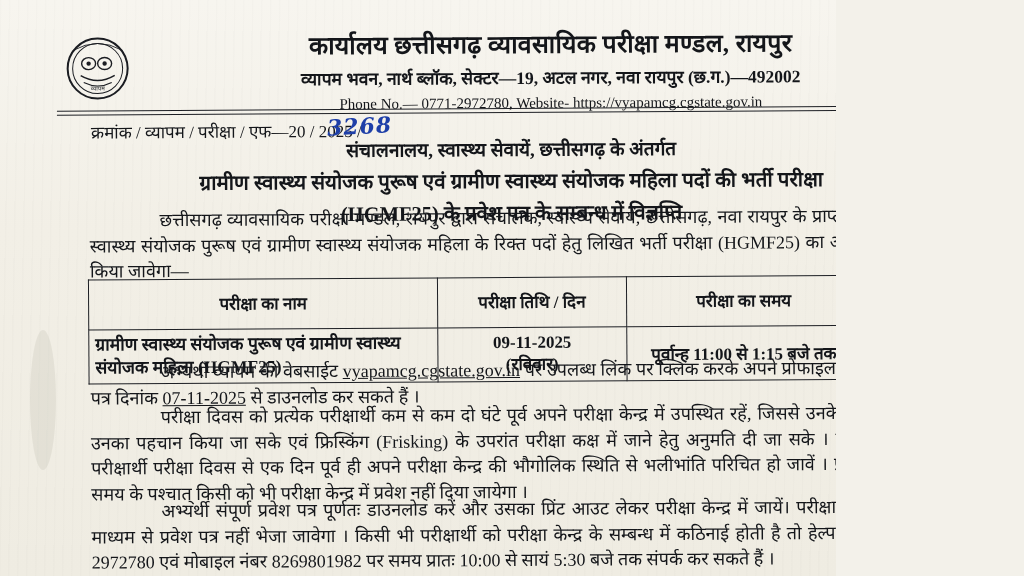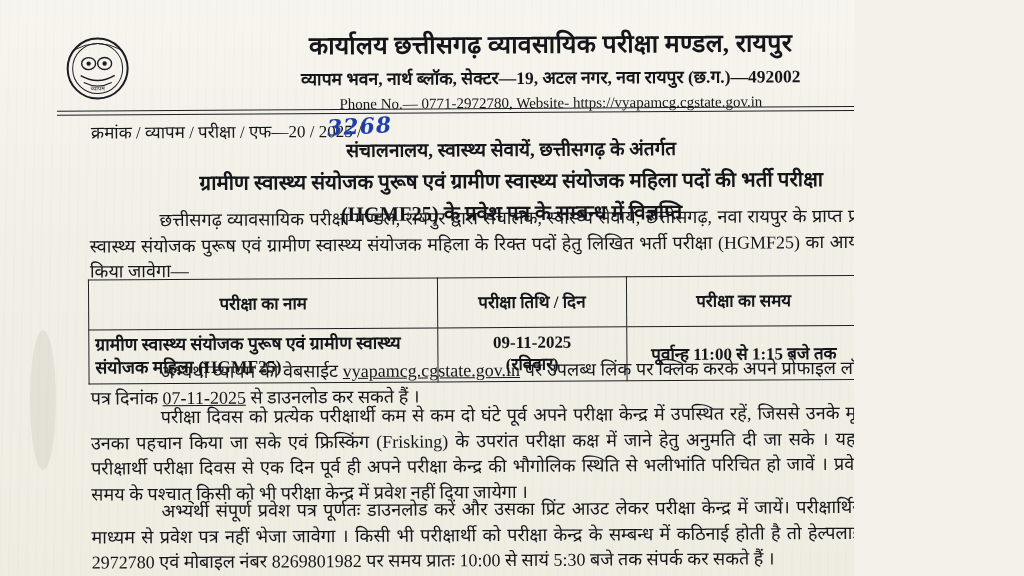--- a/index.html
+++ b/index.html
@@ -13,21 +13,20 @@
     font-family: "Liberation Serif", serif;
     overflow: hidden;
   }
   #page {
     position: relative;
     width: 836px;
     height: 576px;
     background:
       linear-gradient(180deg, #f7f5ef 0%, #f2efe6 40%, #efece2 100%);
     overflow: hidden;
-    padding-left: 18px;
   }
   
   #page:before {
     content: "";
     position: absolute;
     inset: 0;
     background: repeating-linear-gradient(
       91deg,
       rgba(0,0,0,0.012) 0px,
       rgba(0,0,0,0.012) 1px,

